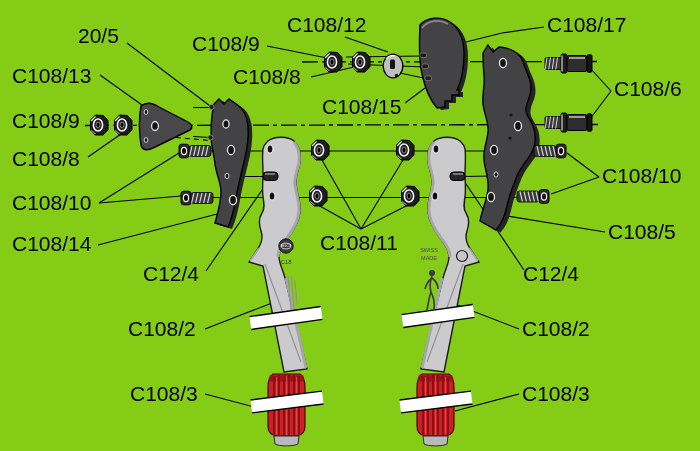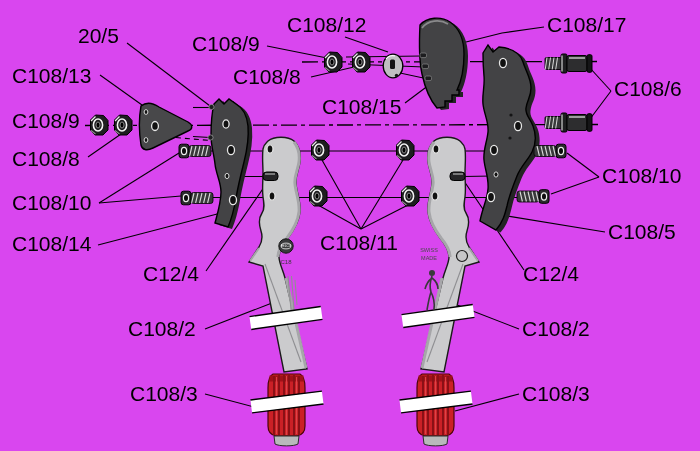--- a/index.html
+++ b/index.html
@@ -1,16 +1,16 @@
 <!DOCTYPE html>
 <html><head>
 <meta charset="utf-8">
 <style>
   html,body{margin:0;padding:0;background:#fff;}
-  #stage{position:relative;width:700px;height:451px;background:#d946ef;overflow:hidden;
+  #stage{position:relative;width:700px;height:451px;background:#84cc16;overflow:hidden;
          font-family:"Liberation Sans", sans-serif;}
   svg{position:absolute;left:0;top:0;}
   .lbl{font-family:"Liberation Sans", sans-serif;font-size:21px;fill:#000;}
   .leader{stroke:#000;stroke-width:1.1;fill:none;}
   .conn{stroke:#000;stroke-width:1;fill:none;}
   .axis{stroke:#000;stroke-width:1.3;fill:none;stroke-dasharray:16 4 4 4;}
   .hole{fill:#111;stroke:#e6e6e6;stroke-width:1.3;}
   .holeS{fill:#111;stroke:#d8d8d8;stroke-width:1;}
 </style>
 </head>

